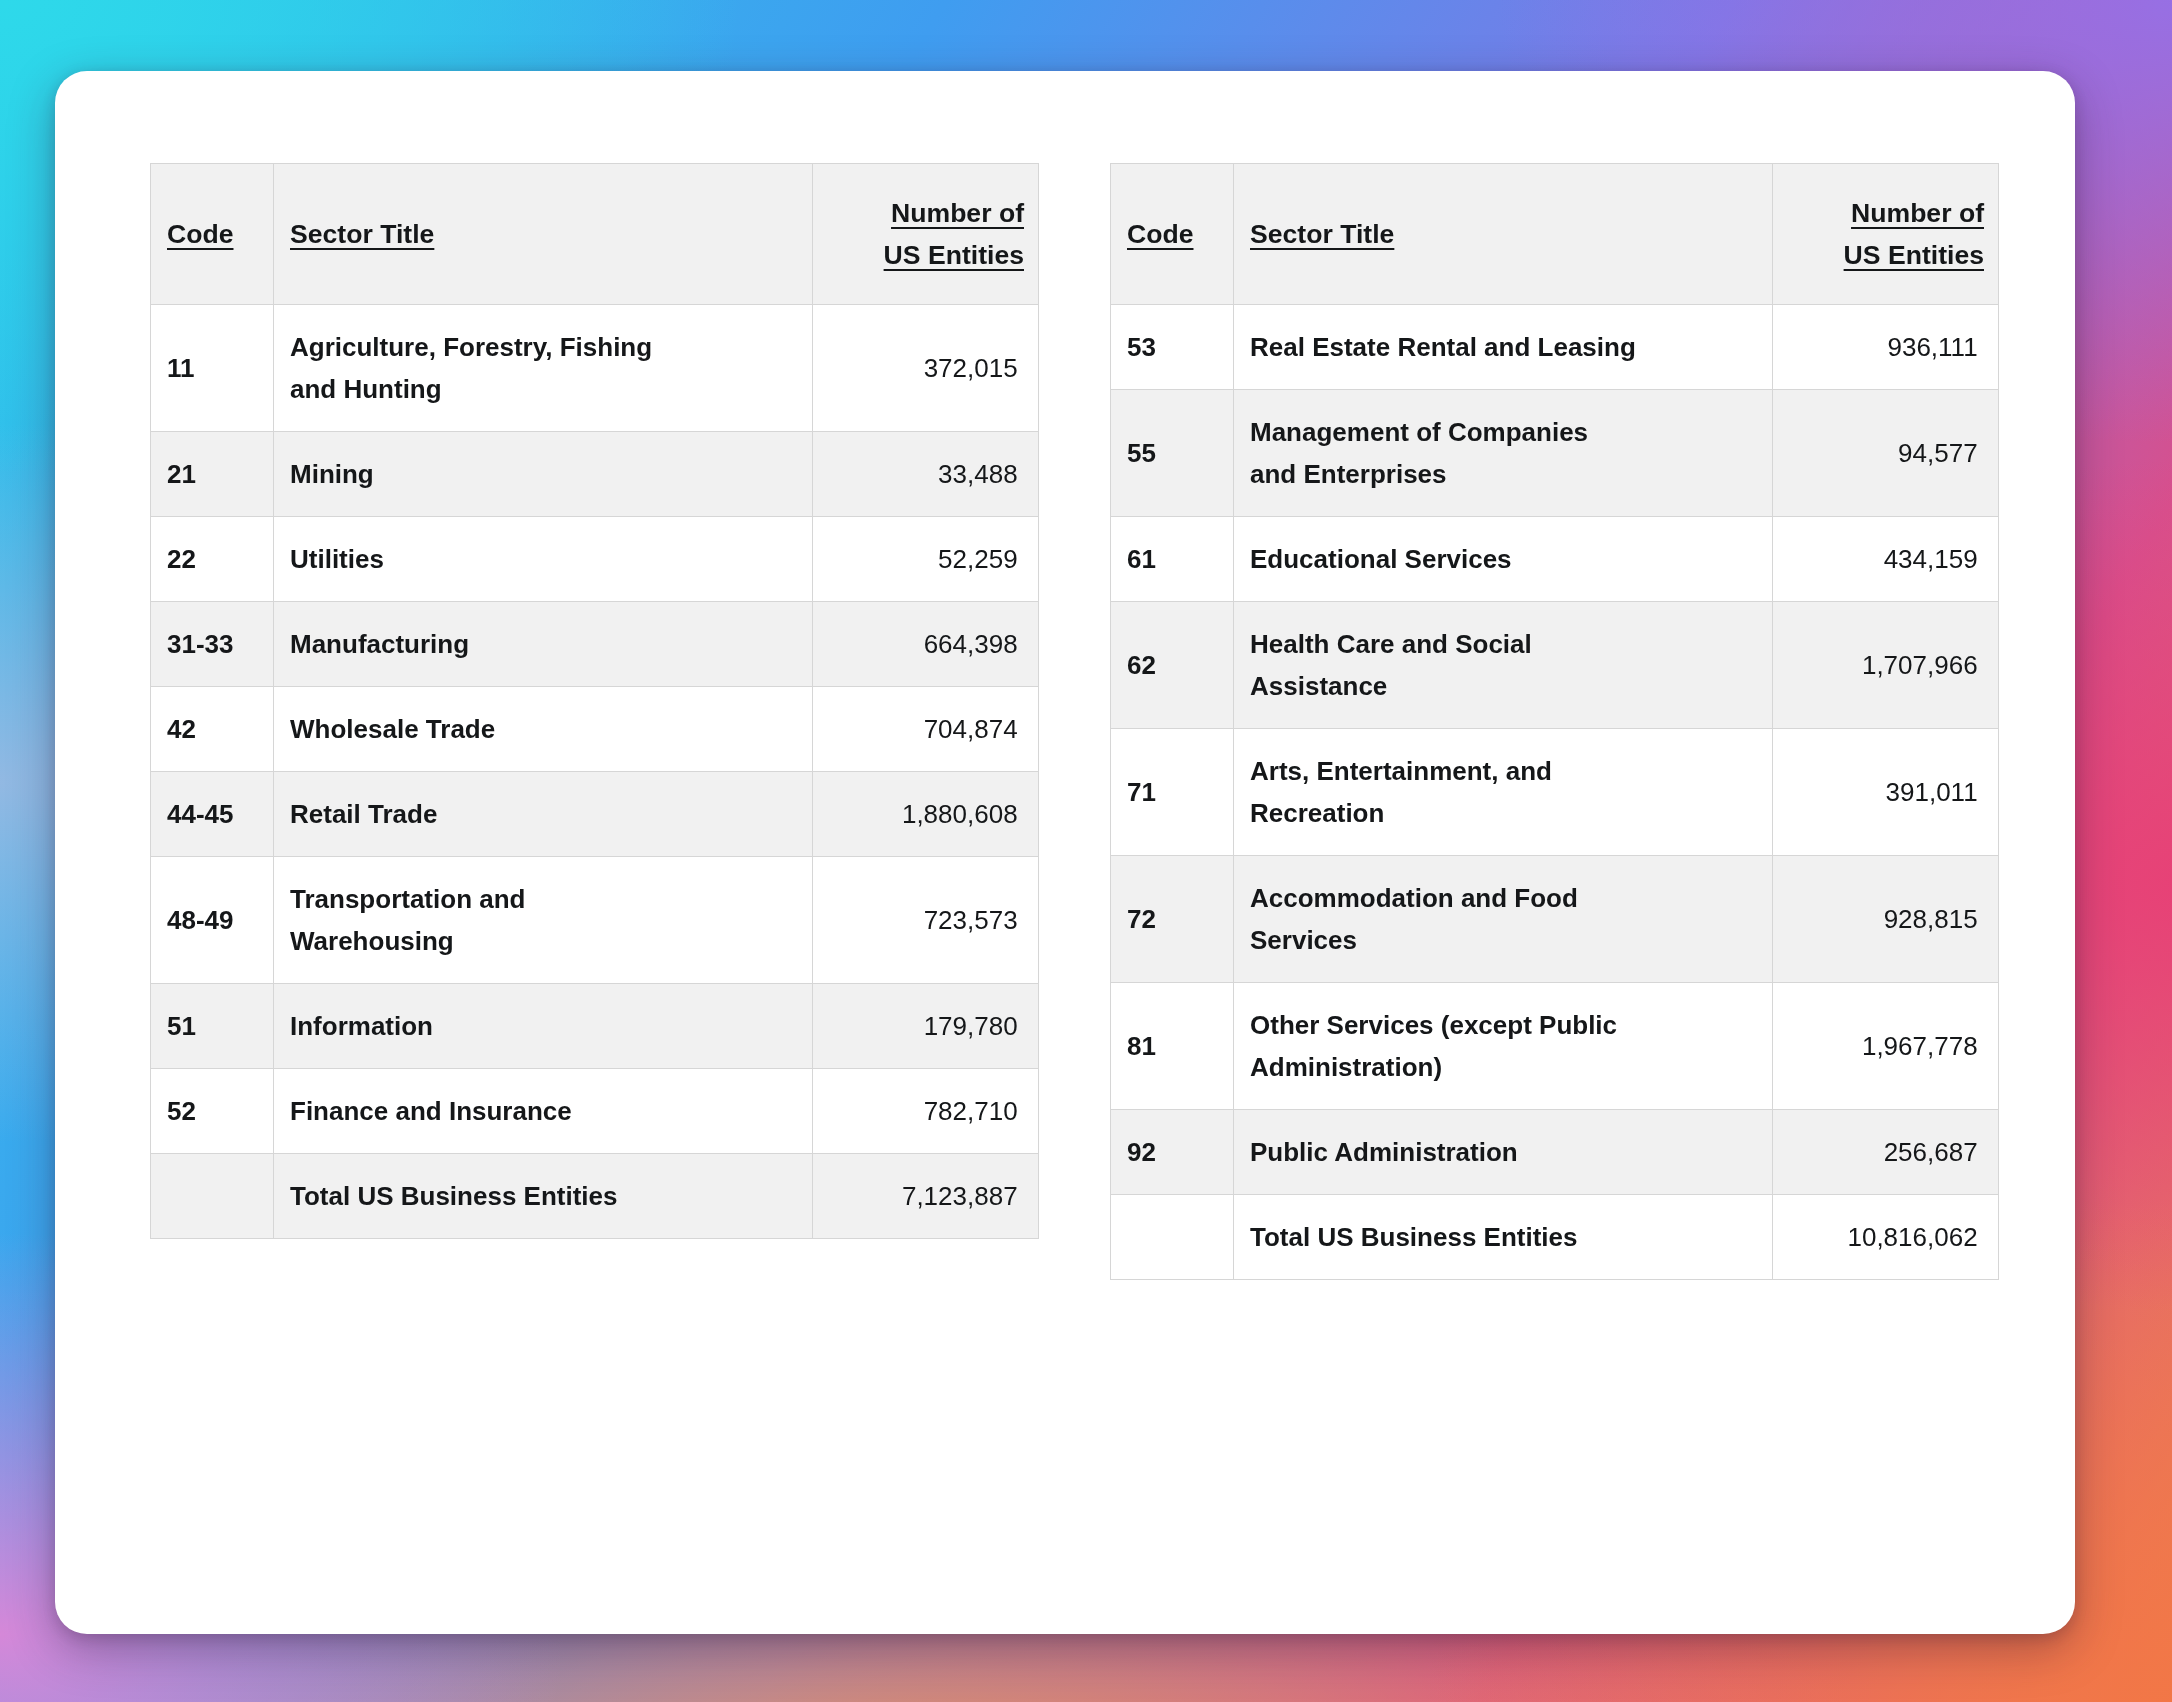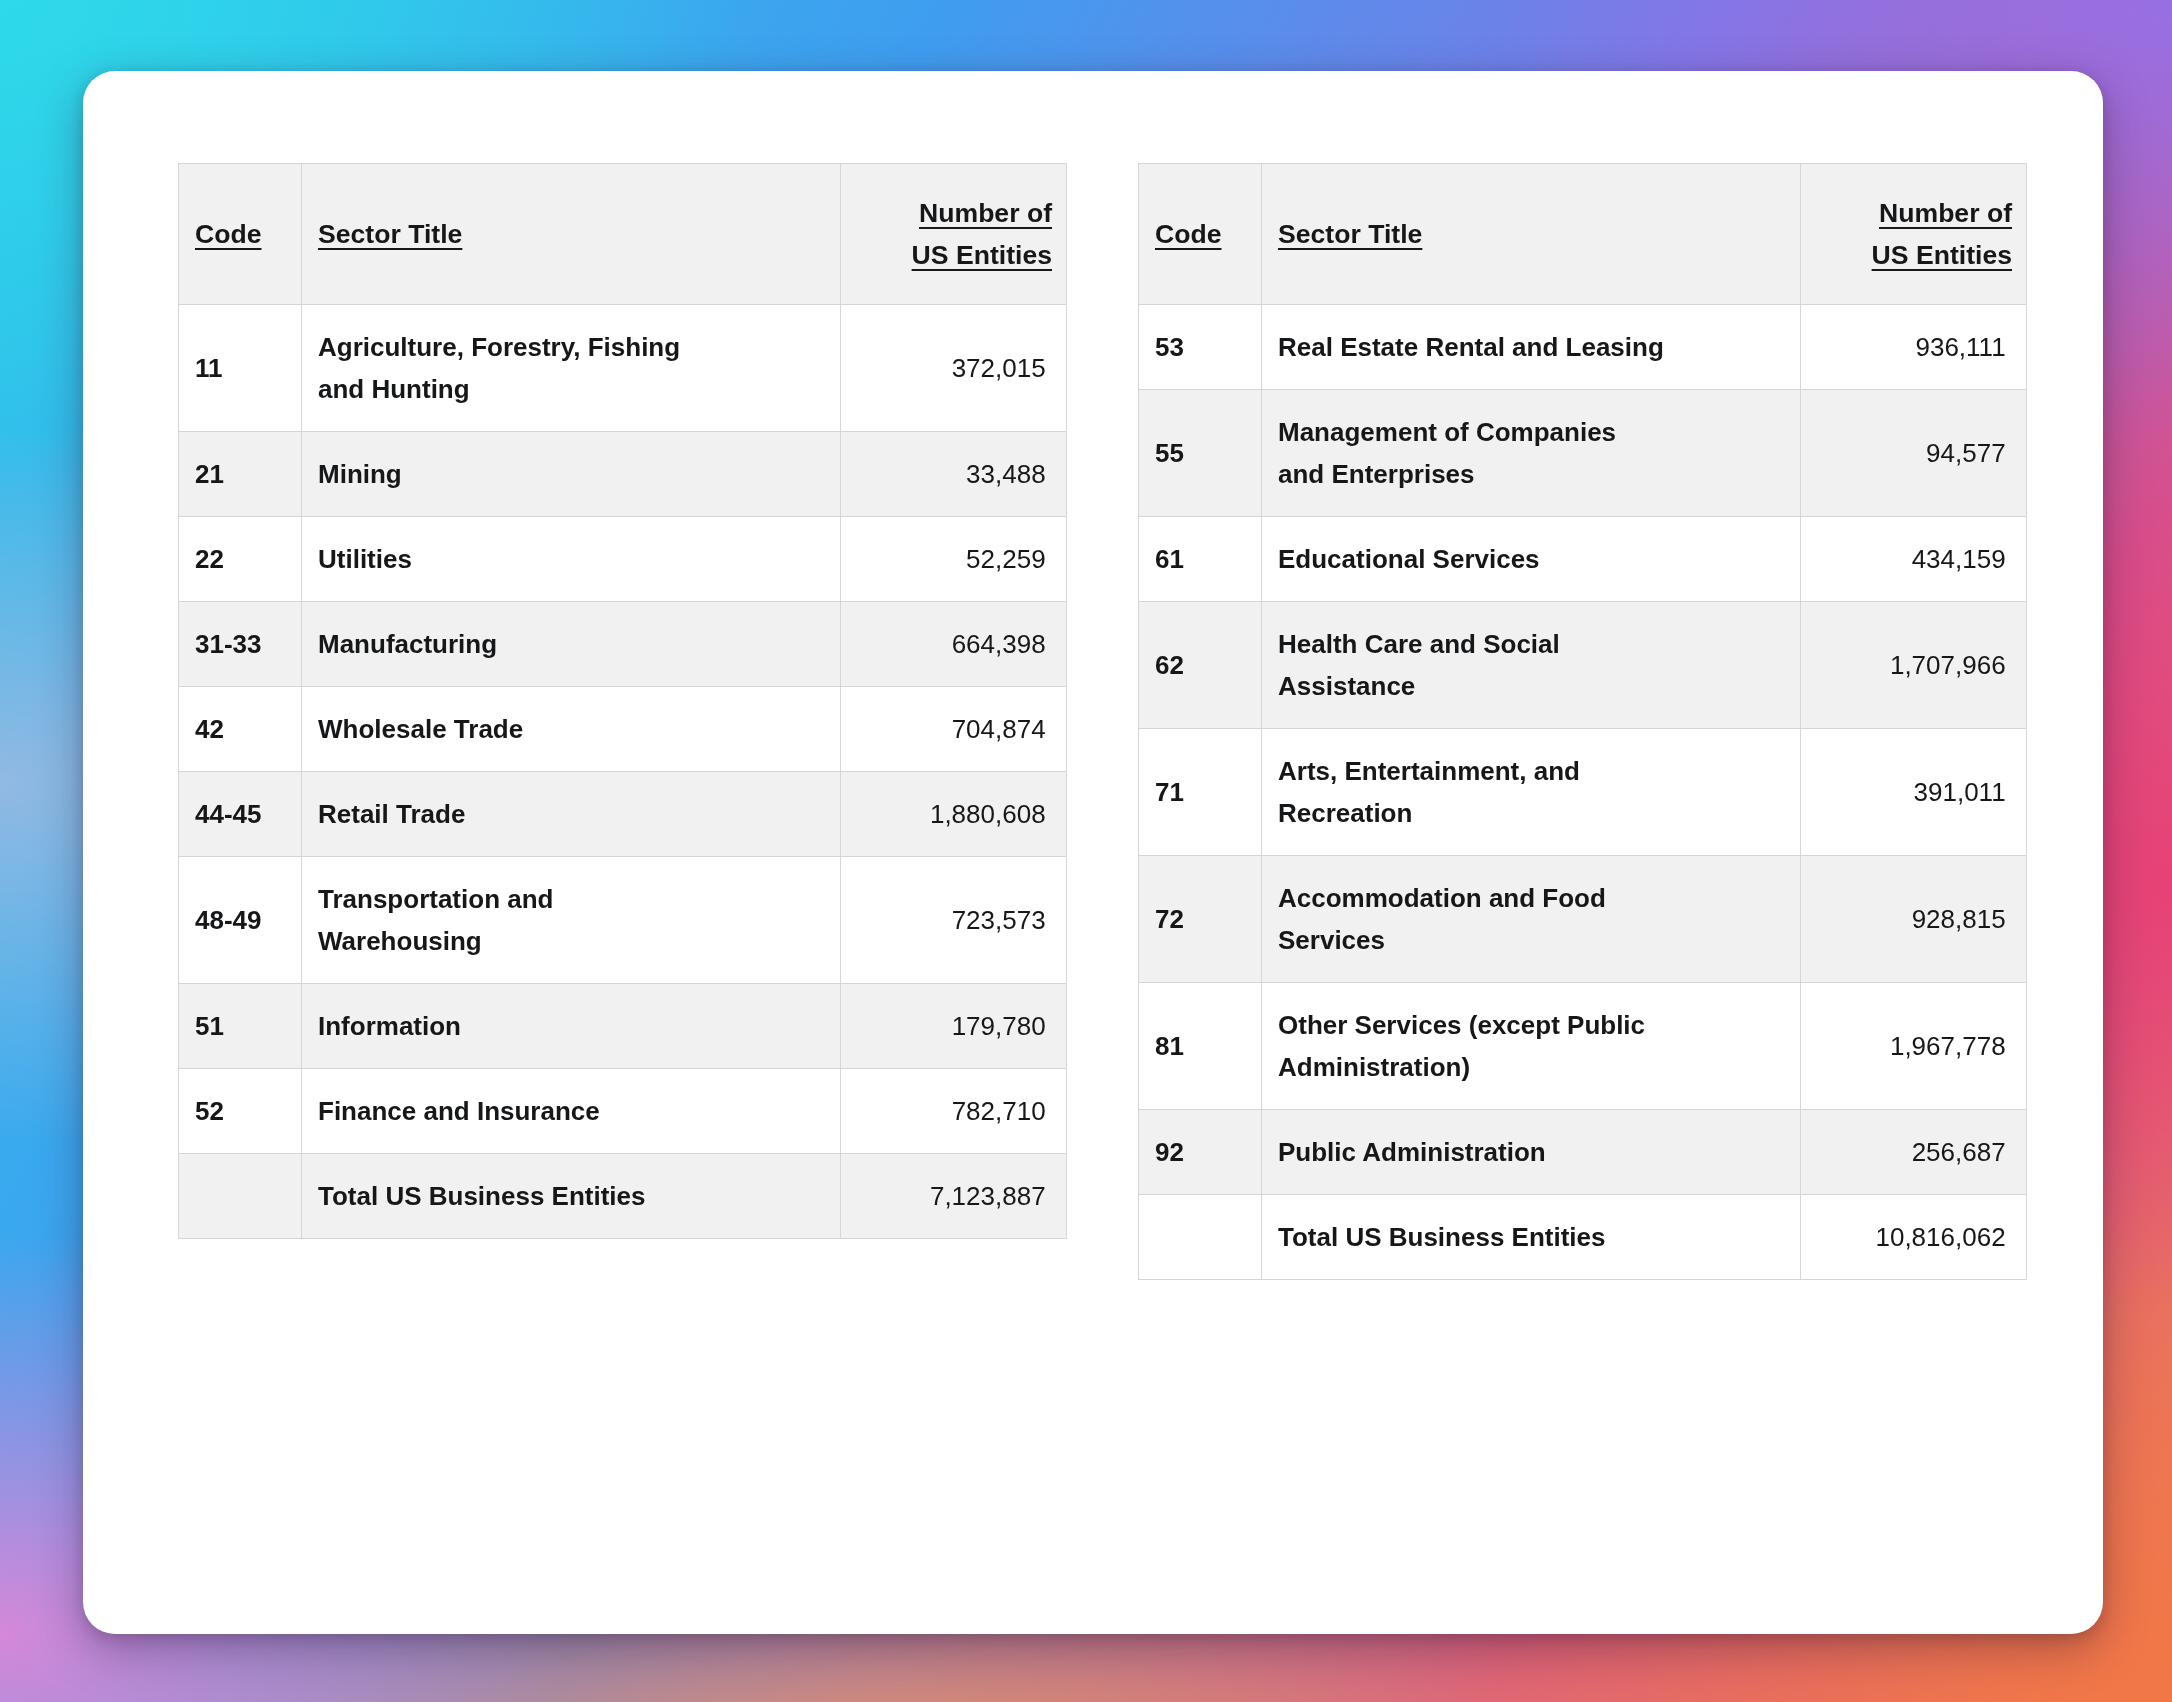--- a/index.html
+++ b/index.html
@@ -18,21 +18,21 @@
       radial-gradient(ellipse 40% 32% at 0% 46%,  rgba(151,185,226,.95) 0%, rgba(151,185,226,0) 66%),
       radial-gradient(ellipse 42% 38% at 0% 96%,  rgba(226,134,214,.92) 0%, rgba(226,134,214,0) 62%),
       radial-gradient(ellipse 50% 42% at 100% 0%, rgba(150,112,230,.96) 0%, rgba(150,112,230,0) 62%),
       radial-gradient(ellipse 42% 38% at 101% 52%,rgba(232,62,118,.92) 0%,  rgba(232,62,118,0) 66%),
       radial-gradient(ellipse 52% 45% at 100% 100%,rgba(242,118,70,.95) 0%, rgba(242,118,70,0) 66%),
       radial-gradient(ellipse 70% 32% at 42% 106%,rgba(238,148,80,.92) 0%,  rgba(238,148,80,0) 66%),
       linear-gradient(120deg,#2cc9e9 0%,#3f9df0 30%,#7d78e6 55%,#d6508e 78%,#ef8050 100%);
   }
   .card{
     position:absolute;
-    left:83px; top:71px;
+    left:55px; top:71px;
     width:2020px; height:1563px;
     background:var(--card);
     border-radius:32px;
     box-shadow:0 14.7px 45px rgba(45,20,50,.35), 0 3.4px 12.4px rgba(45,20,50,.16);
   }
   .tables{
     position:absolute;
     left:95px; top:92px;
     display:flex;
     gap:71px;

